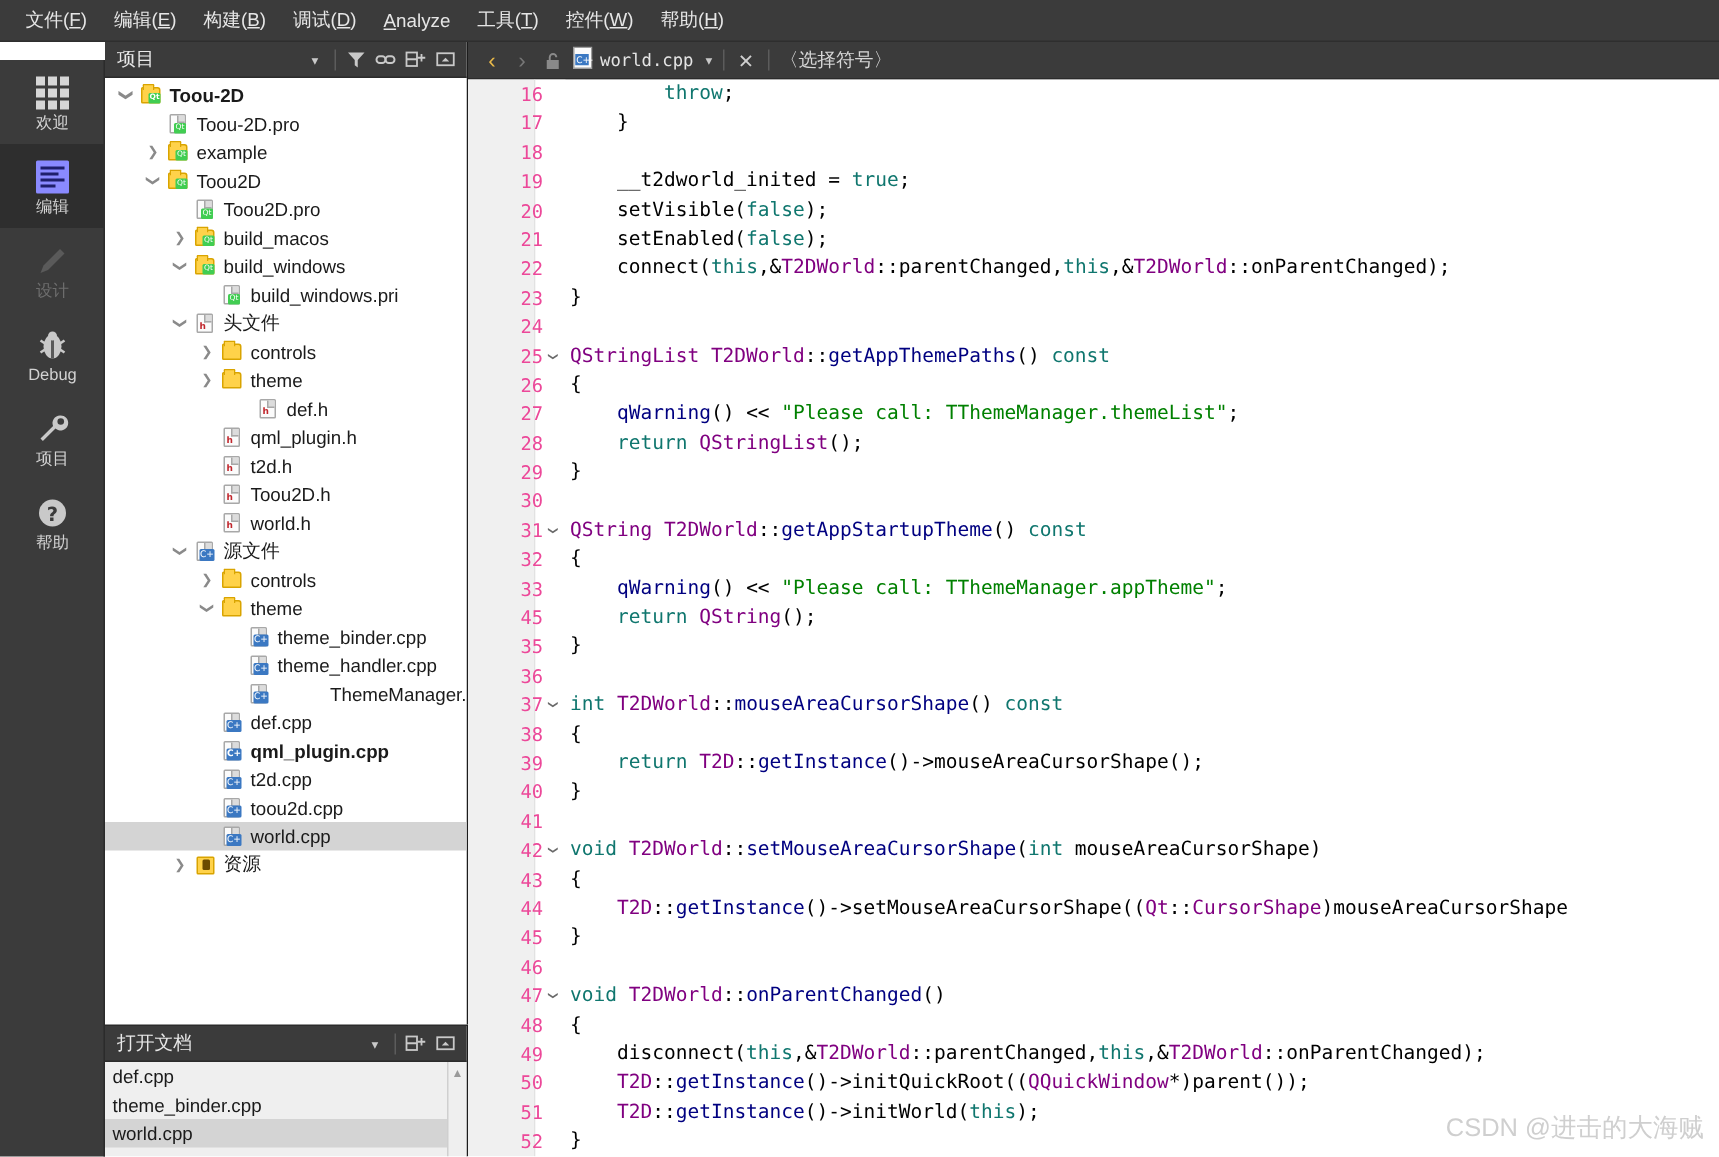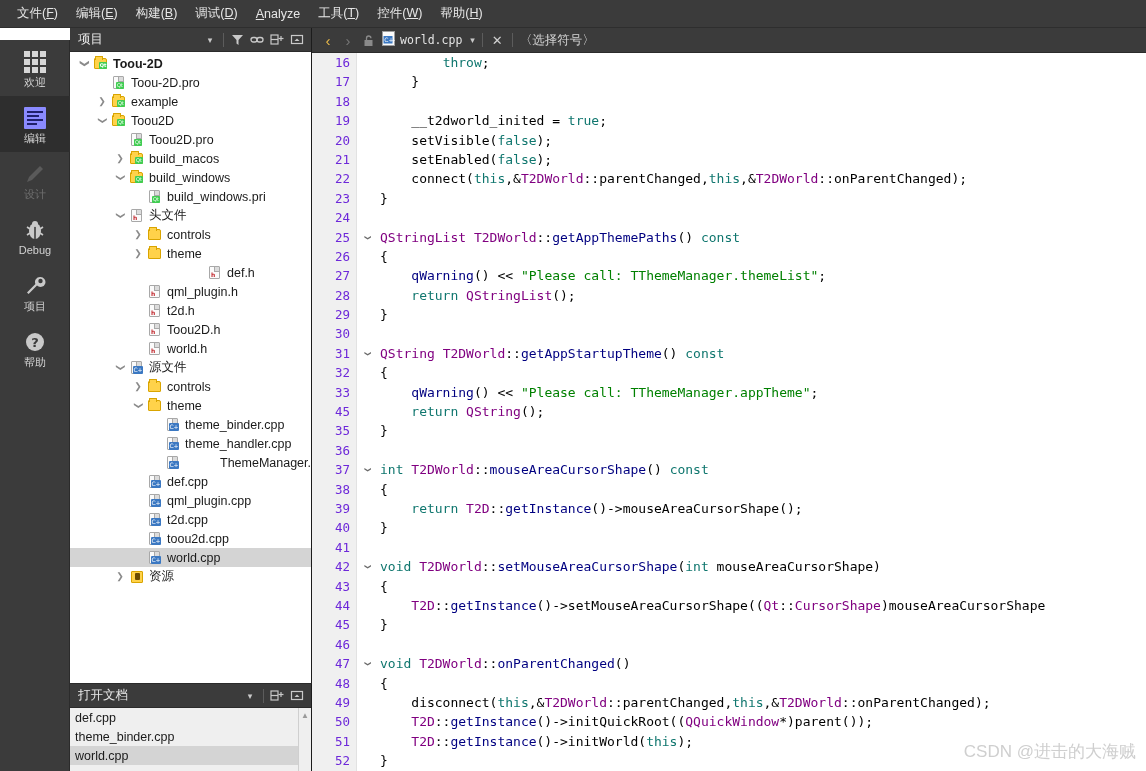--- a/index.html
+++ b/index.html
@@ -181,22 +181,22 @@
     position: absolute; left: 45px; top: 0; width: 20px; bottom: 0;
     background: #ffffff;
   }
   .code-lines {
     position: absolute; left: 0; top: 0; right: 0; bottom: 0;
     font-family: "DejaVu Sans Mono", monospace;
     font-size: 13px;
   }
   .cline { height: 19.4px; position: relative; white-space: pre; }
   .lnum {
-    position: absolute; left: 0; width: 38px; text-align: right;
-    color: #6d28d9; font-size: 12.5px; line-height: 19.4px;
+    position: absolute; left: 12px; width: 38px; text-align: right;
+    color: #ec4899; font-size: 12.5px; line-height: 19.4px;
   }
   .fold {
     position: absolute; left: 48px; width: 14px; text-align: center;
     color: #6a6a6a; font-size: 9px; line-height: 19.4px;
   }
   .ctext {
     position: absolute; left: 68px; line-height: 19.4px; color: #000000;
     white-space: pre;
   }
   
@@ -420,21 +420,21 @@
           </span>
           <span style="padding-left: 4px;">controls</span>
         </div>
         <div class="row" style="padding-left: 60px;">
           <span class="chev">❯</span>
           <span class="ico">
             <span class="f-folder"></span>
           </span>
           <span style="padding-left: 4px;">theme</span>
         </div>
-        <div class="row" style="padding-left: 84px; margin-left: 36px;">
+        <div class="row" style="padding-left: 84px;">
           <span class="chev"></span>
           <span class="ico">
             <span class="f-doc">
               <span class="lbl lbl-h">h</span>
             </span>
           </span>
           <span style="padding-left: 4px;">def.h</span>
         </div>
         <div class="row" style="padding-left: 60px;">
           <span class="chev"></span>
@@ -524,21 +524,21 @@
         </div>
         <div class="row" style="padding-left: 60px;">
           <span class="chev"></span>
           <span class="ico">
             <span class="f-doc">
               <span class="cpp-badge">C+</span>
             </span>
           </span>
           <span style="padding-left: 4px;">def.cpp</span>
         </div>
-        <div class="row" style="padding-left: 60px;">
+        <div class="row" style="padding-left: 60px; font-weight: bold;">
           <span class="chev"></span>
           <span class="ico">
             <span class="f-doc">
               <span class="cpp-badge">C+</span>
             </span>
           </span>
           <span style="padding-left: 4px;">qml_plugin.cpp</span>
         </div>
         <div class="row" style="padding-left: 60px;">
           <span class="chev"></span>

